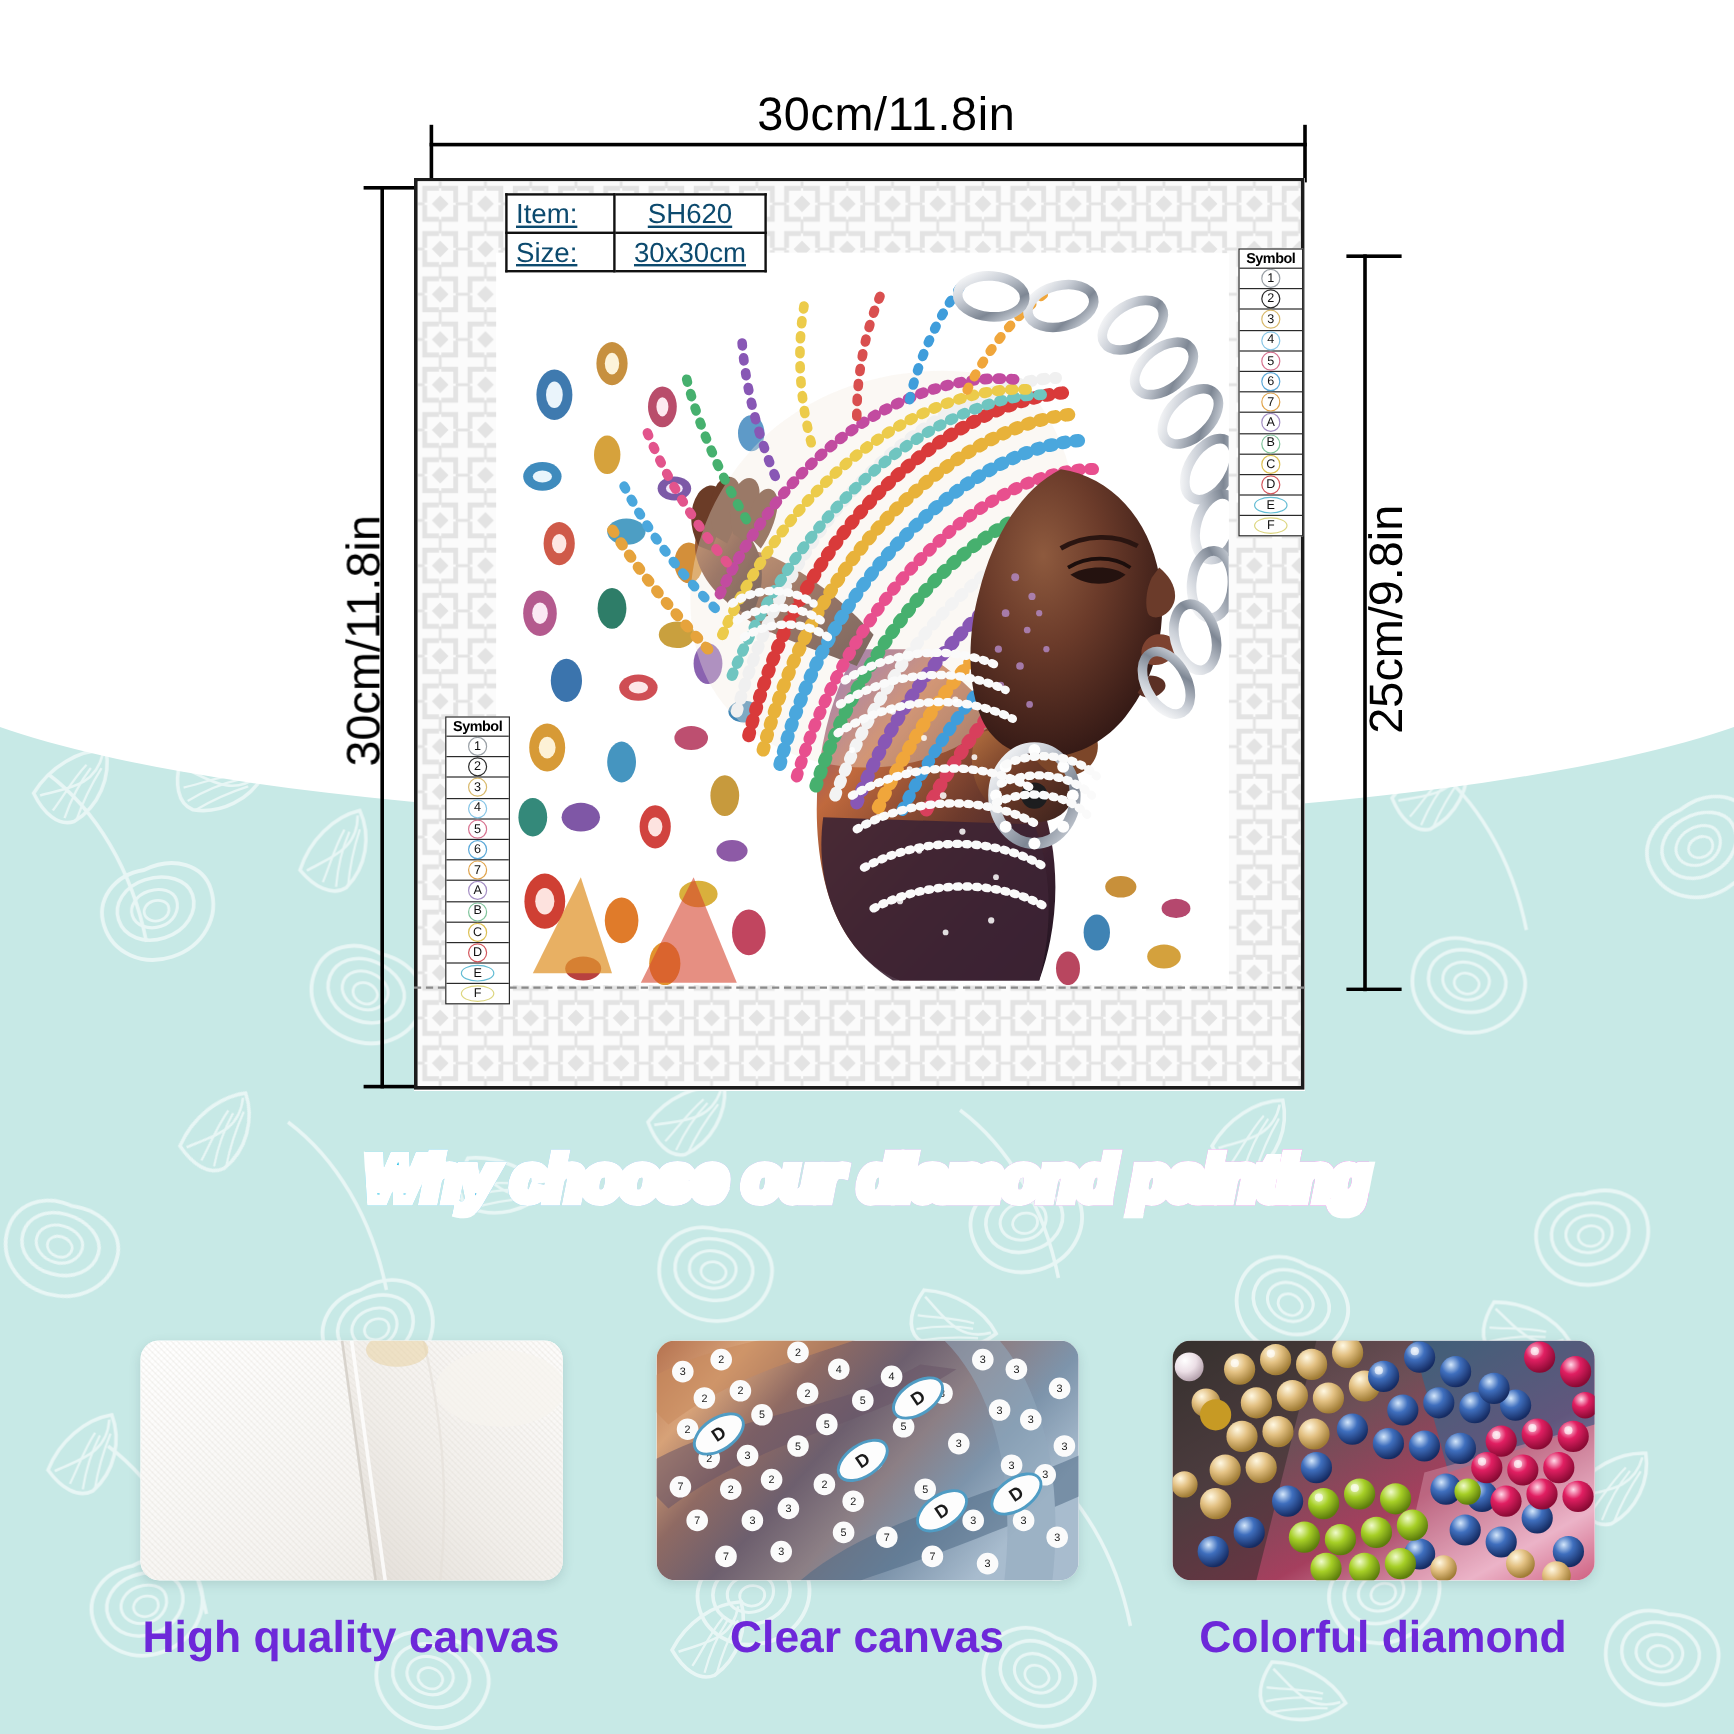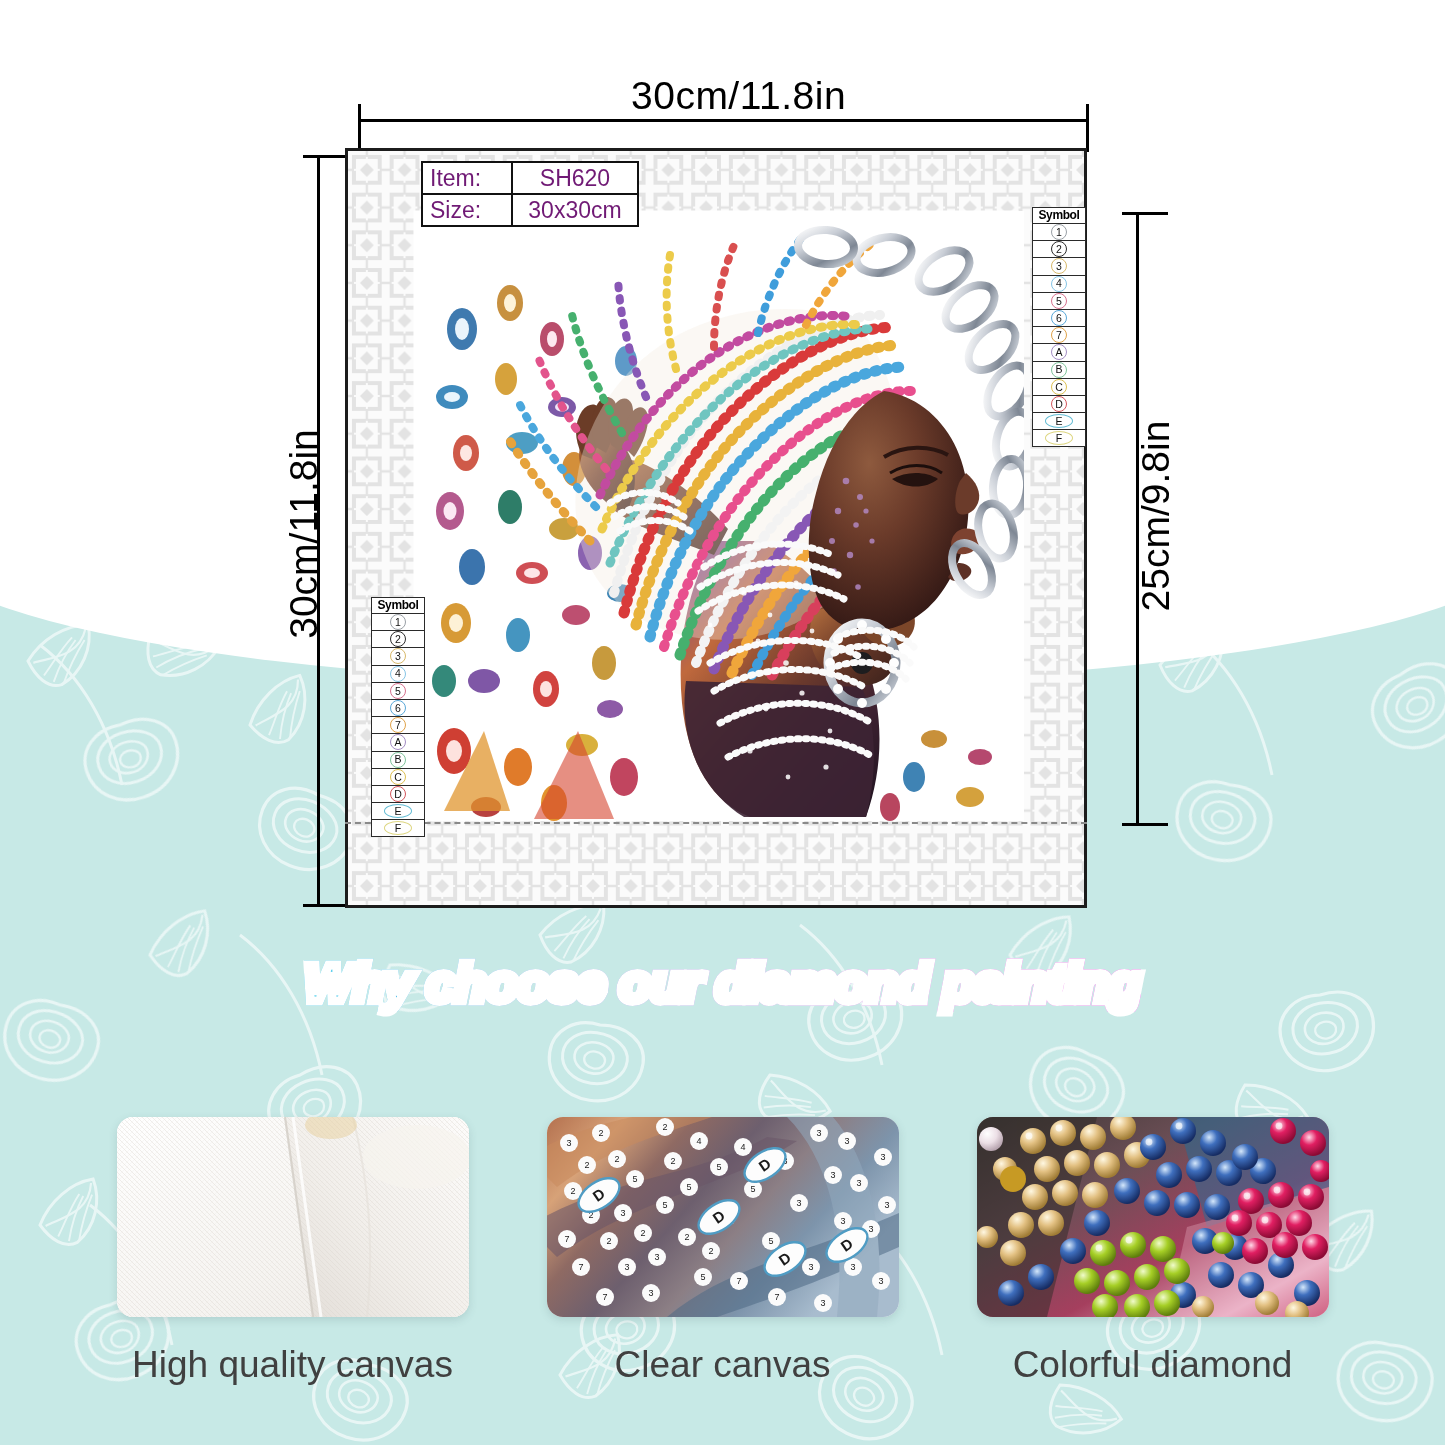--- a/index.html
+++ b/index.html
@@ -59,22 +59,23 @@
   }
   .dash-edge{
     position:absolute;left:345px;top:822px;width:742px;height:0;
     border-top:2px dashed #8a8a8a;
   }
 
   
   #item-table{
     position:absolute;left:73px;top:10px;
     border:2px solid #111;border-collapse:collapse;
-    background:#ffffff;font-size:23px;color:#701a75;
+    background:#ffffff;font-size:23px;color:#0c4a6e;
     z-index:6;
+    text-decoration:underline;
   }
   #item-table td{
     border:2px solid #111;padding:1px 7px;
     font-family:"Liberation Sans", sans-serif;line-height:1.22;
     white-space:nowrap;
   }
   #item-table td.k{width:74px;}
   #item-table td.v{width:110px;text-align:center;}
 
   
@@ -131,21 +132,21 @@
   }
   .feature{width:352px;}
   .fcard{
     width:352px;height:200px;border-radius:16px;overflow:hidden;
     position:relative;
     box-shadow:0 3px 9px rgba(60,90,95,.17);
     background:#fff;
   }
   .fcap{
     margin-top:27px;text-align:center;
-    font-size:37px;font-weight:400;color:#404040;
+    font-size:37px;font-weight:700;color:#6d28d9;
     font-family:"Liberation Sans", sans-serif;
     white-space:nowrap;
   }
 </style>
 </head>
 <body>
 
 <div id="stage">
 
   <div class="mint-wave">

